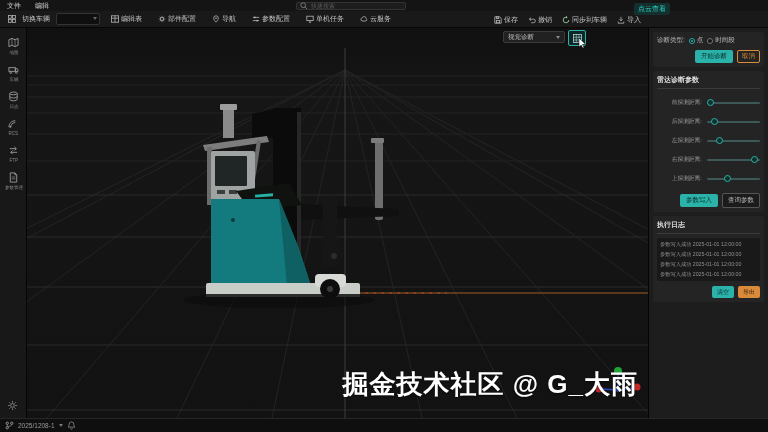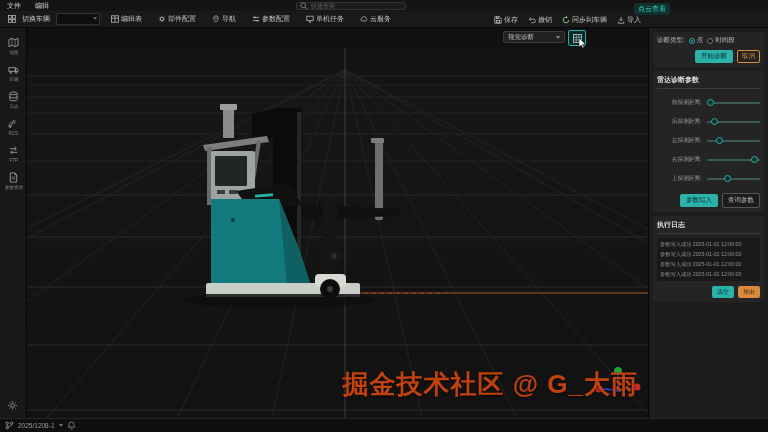--- a/index.html
+++ b/index.html
@@ -29,21 +29,21 @@
   .side-item{width:27px;display:flex;flex-direction:column;align-items:center;margin-top:9px;gap:1px;}
   .side-item .lbl{font-size:5px;color:#8a8a8a;transform:scale(.9);white-space:nowrap;}
   .side-gear{position:absolute;bottom:3px;left:7px;}
   
   .viewport{position:absolute;left:27px;top:28px;width:621px;height:390px;background:#141414;overflow:hidden;}
   .vp-svg{position:absolute;left:0;top:0;}
   .vp-dropdown{position:absolute;right:83px;top:3px;width:62px;height:12px;background:#212121;border:1px solid #3a3a3a;border-radius:2px;display:flex;align-items:center;justify-content:space-between;padding:0 4px;box-sizing:border-box;z-index:5;}
   .vp-dropdown .txt{font-size:6.5px;color:#bdbdbd;}
   .vp-dropdown .caret{width:0;height:0;border-left:2.5px solid transparent;border-right:2.5px solid transparent;border-top:3px solid #888;}
   .vp-toolbtn{position:absolute;right:62px;top:2px;width:16px;height:14px;background:#0f2628;border:1px solid #2bb3aa;border-radius:2px;display:flex;align-items:center;justify-content:center;z-index:5;}
-  .watermark{position:absolute;right:10px;bottom:16px;font-size:26px;font-weight:bold;color:#c2410c;white-space:nowrap;text-shadow:0 1px 2px rgba(0,0,0,.6);z-index:6;letter-spacing:1px;}
+  .watermark{position:absolute;right:10px;bottom:16px;font-size:26px;font-weight:bold;color:#ffffff;white-space:nowrap;text-shadow:0 1px 2px rgba(0,0,0,.6);z-index:6;letter-spacing:1px;}
   
   .rpanel{position:absolute;right:0;top:11px;width:120px;bottom:14px;background:#1d1d1d;border-left:1px solid #050505;z-index:25;box-sizing:border-box;}
   .rp-header{height:16px;display:flex;align-items:center;gap:3px;padding:0 5px;border-bottom:1px solid #0a0a0a;background:#202020;}
   .rp-header .ttl{font-size:7px;color:#d8d8d8;font-weight:bold;}
   .rp-card{margin:4px 4px 0 4px;background:#242424;border-radius:3px;padding:4px;box-sizing:border-box;}
   .diag-row{display:flex;align-items:center;gap:4px;}
   .diag-label{font-size:6.5px;color:#b5b5b5;white-space:nowrap;}
   .radio{display:flex;align-items:center;gap:2px;}
   .radio .circle{width:6px;height:6px;border:1px solid #777;border-radius:50%;box-sizing:border-box;position:relative;background:#151515;}
   .radio.sel .circle{border-color:#2bb3aa;}

